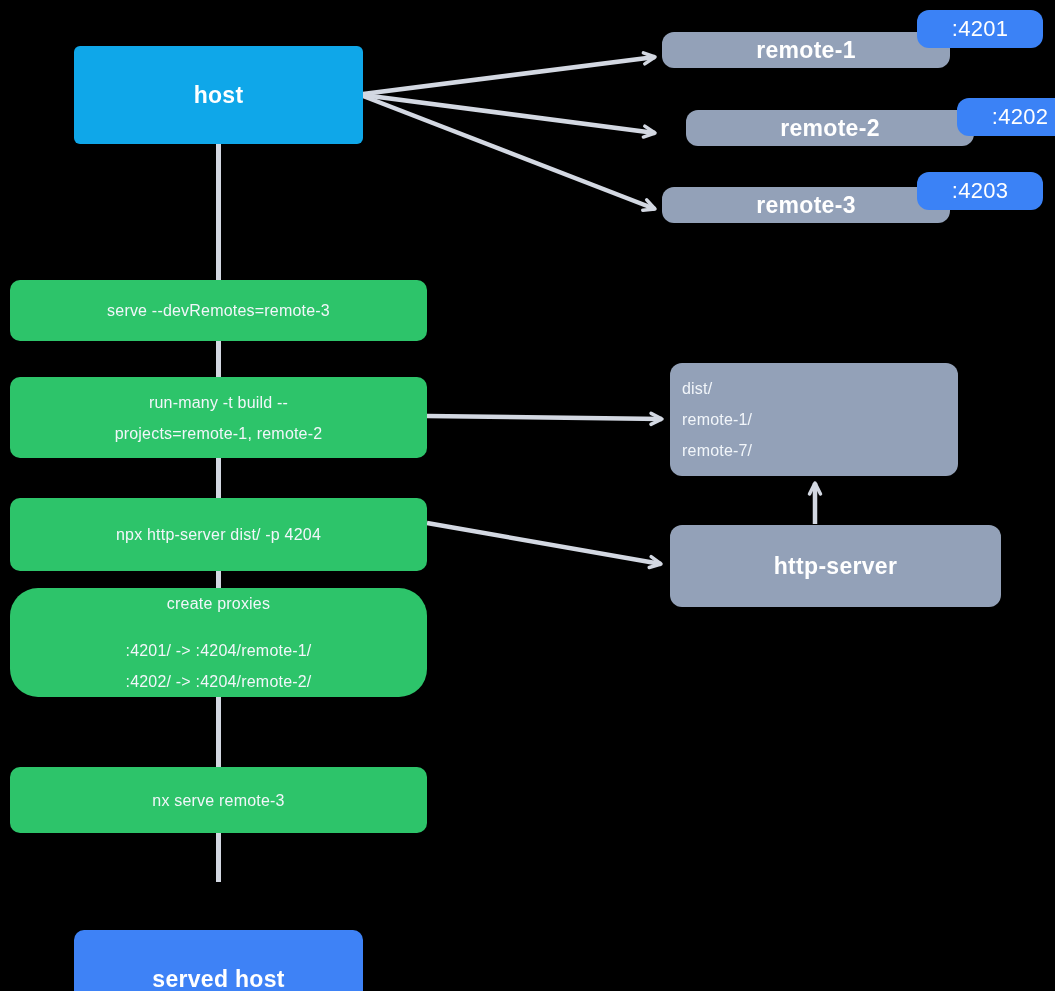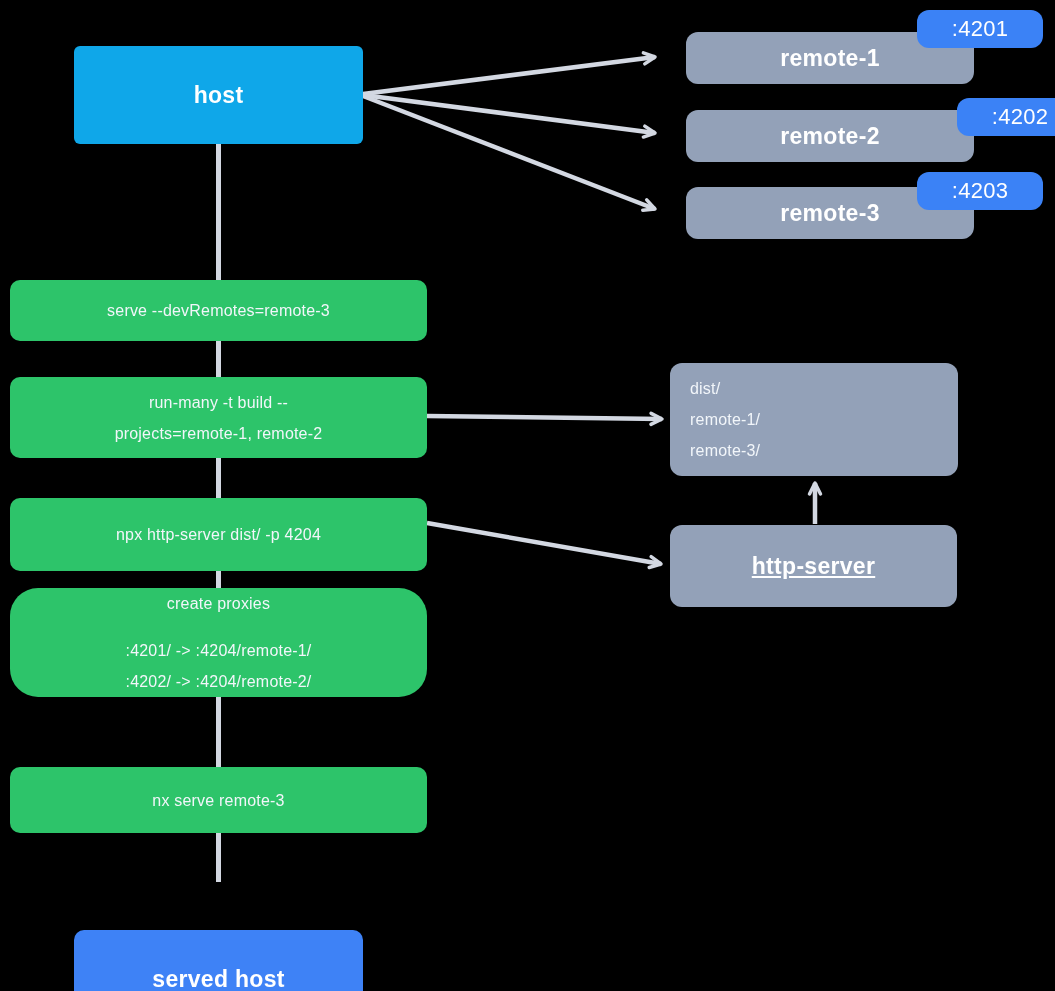--- a/index.html
+++ b/index.html
@@ -50,27 +50,27 @@
     font-size: 22px;
     letter-spacing: 0.3px;
     z-index: 2;
     left: 917px; width: 126px; height: 38px;
   }
   .col { flex-direction: column; }
   .spacer { height: 38px; }
   .dist-box {
     flex-direction: column;
     align-items: flex-start;
-    padding-left: 20px;
+    padding-left: 12px;
     text-align: left;
   }
   .indent { }
 
   
-  .remotes-left { left: 686px; width: 288px; height: 52px; }
+  .remotes-left { left: 662px; width: 288px; height: 36px; }
   .steps-left   { left: 10px;  width: 417px; }
 </style>
 </head>
 <body>
 
 <div id="canvas">
 
   <svg id="connector-layer" viewBox="0 0 1055 991" xmlns="http://www.w3.org/2000/svg">
     <defs>
       <marker id="arrowhead" markerUnits="userSpaceOnUse" markerWidth="22" markerHeight="22" refX="14" refY="8" orient="auto" overflow="visible">
@@ -90,21 +90,21 @@
     <span>host</span>
   </div>
 
   <div class="box gray-box bold remotes-left" style="top:32px;">
     <span>remote-1</span>
   </div>
   <div class="badge" style="top:10px;">
     <span>:4201</span>
   </div>
 
-  <div class="box gray-box bold remotes-left" style="top:110px;">
+  <div class="box gray-box bold remotes-left" style="top:110px;margin-left:24px;">
     <span>remote-2</span>
   </div>
   <div class="badge" style="top:98px;margin-left:40px;">
     <span>:4202</span>
   </div>
 
   <div class="box gray-box bold remotes-left" style="top:187px;">
     <span>remote-3</span>
   </div>
   <div class="badge" style="top:172px;">
@@ -131,24 +131,24 @@
     <div>:4202/ -&gt; :4204/remote-2/</div>
   </div>
 
   <div class="box green-box steps-left" style="top:767px; height:66px;">
     <span>nx serve remote-3</span>
   </div>
 
   <div class="box gray-box dist-box" style="left:670px; top:363px; width:288px; height:113px;">
     <div>dist/</div>
     <div class="indent">remote-1/</div>
-    <div class="indent">remote-3/</div>
+    <div class="indent">remote-7/</div>
   </div>
 
-  <div class="box gray-box bold" style="left:670px; top:525px; width:287px; height:82px;text-decoration:underline;">
+  <div class="box gray-box bold" style="left:670px; top:525px; width:331px; height:82px;">
     <span>http-server</span>
   </div>
 
   <div class="box served-box bold" style="left:74px; top:882px; width:289px; height:99px;">
     <span>served host</span>
   </div>
 
 </div>
 
 </body></html>

